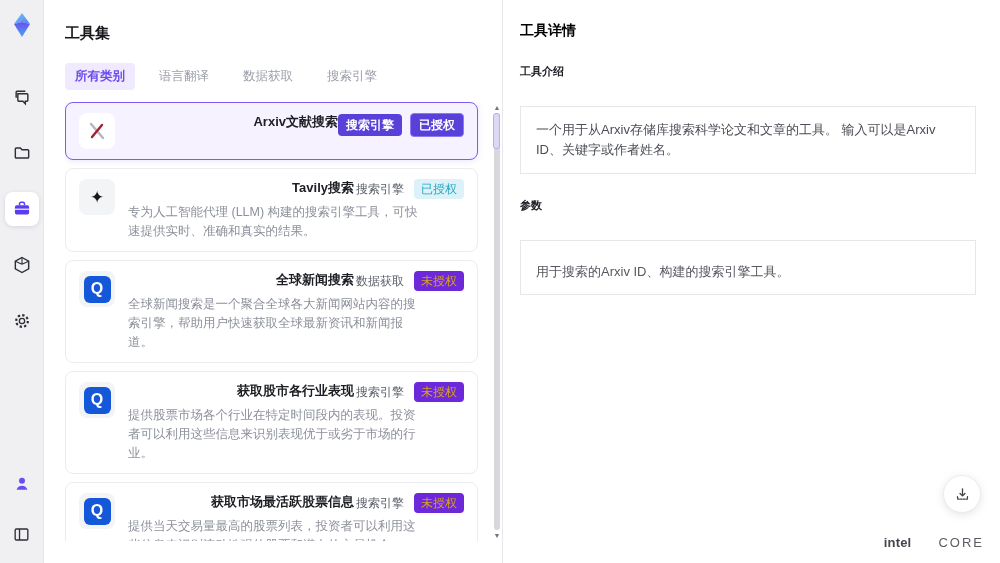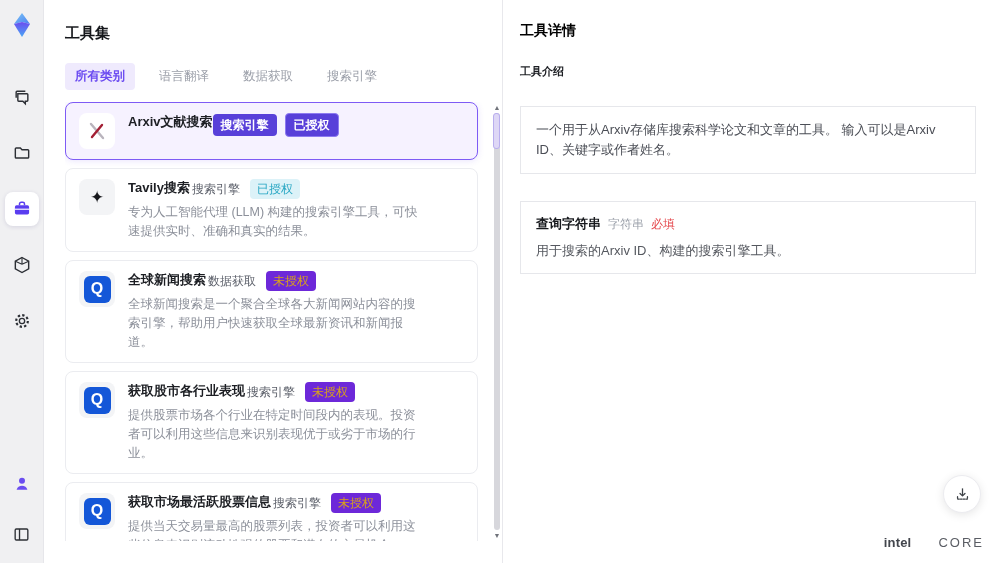--- a/index.html
+++ b/index.html
@@ -22,21 +22,21 @@
   .tab.active { background:#efeafd; color:#6c4cf1; font-weight:600; }
 
   .tool-list { position:relative; margin-top:12px; width:436px; height:439px; overflow:hidden; }
   .card { width:413px; display:flex; gap:13px; padding:10px 13px; border:1px solid #ebecf0; border-radius:8px; background:#fff; margin-bottom:8px; cursor:pointer; }
   .card.selected { background:#f6f2ff; border:1.5px solid #7e5bf5; box-shadow:0 1px 6px rgba(110,76,241,.15); }
   .tool-icon { flex:0 0 36px; width:36px; height:36px; border-radius:8px; background:#f3f4f6; display:flex; align-items:center; justify-content:center; }
   .card.selected .tool-icon { background:#fff; }
   .q-badge { width:27px; height:27px; border-radius:6px; background:#1457d8; color:#fff; font-weight:700; font-size:16px; display:flex; align-items:center; justify-content:center; }
   .tavily-glyph { font-size:17px; color:#17181c; line-height:1; }
   .card-body { flex:1; min-width:0; }
-  .card-top { display:flex; align-items:flex-start; justify-content:flex-start; }
+  .card-top { display:flex; align-items:flex-start; justify-content:flex-end; }
   .tool-name { font-size:13px; font-weight:700; color:#1c1e23; line-height:18px; }
   .chips { display:flex; align-items:center; gap:8px; flex:0 0 auto; }
   .chip { font-size:12px; line-height:1; padding:4px 7px; border-radius:4px; white-space:nowrap; }
   .cat-plain { color:#5d616b; padding:4px 2px; }
   .cat-solid { background:#5840d9; color:#fff; font-weight:600; padding:5px 8px; }
   .auth-solid { background:#5840d9; color:#fff; font-weight:600; padding:5px 8px; border:1px solid #8d7af0; }
   .auth-ok { background:#dcf2f8; color:#27a6c3; }
   .auth-no { background:#6d28d9; color:#d9a21b; }
   .tool-desc { margin-top:4px; width:292px; font-size:12.5px; line-height:19px; color:#8c909a; }
 
@@ -240,26 +240,22 @@
 </main>
 
 <section class="detail-panel">
   <h2 class="detail-title">工具详情</h2>
 
   <h3 class="section-heading">工具介绍</h3>
   <div class="info-box">
     <p class="info-text">一个用于从Arxiv存储库搜索科学论文和文章的工具。 输入可以是Arxiv ID、关键字或作者姓名。</p>
   </div>
 
+  <h3 class="section-heading">参数</h3>
   <div class="info-box">
-    <div class="param-head">
-      <span class="param-name">查询字符串</span>
-      <span class="param-type">字符串</span>
-      <span class="param-required">必填</span>
-    </div>
     <p class="param-desc">用于搜索的Arxiv ID、构建的搜索引擎工具。</p>
   </div>
 
   <button class="fab">
     <svg width="17" height="17" viewBox="0 0 24 24" fill="none" stroke="currentColor" stroke-width="1.8" stroke-linecap="round" stroke-linejoin="round">
       <path d="M12 4v9"></path>
       <path d="M8.5 10.5L12 14l3.5-3.5"></path>
       <path d="M5 15v3.5h14V15" stroke-dasharray="2.2 1.6"></path>
     </svg>
   </button>

